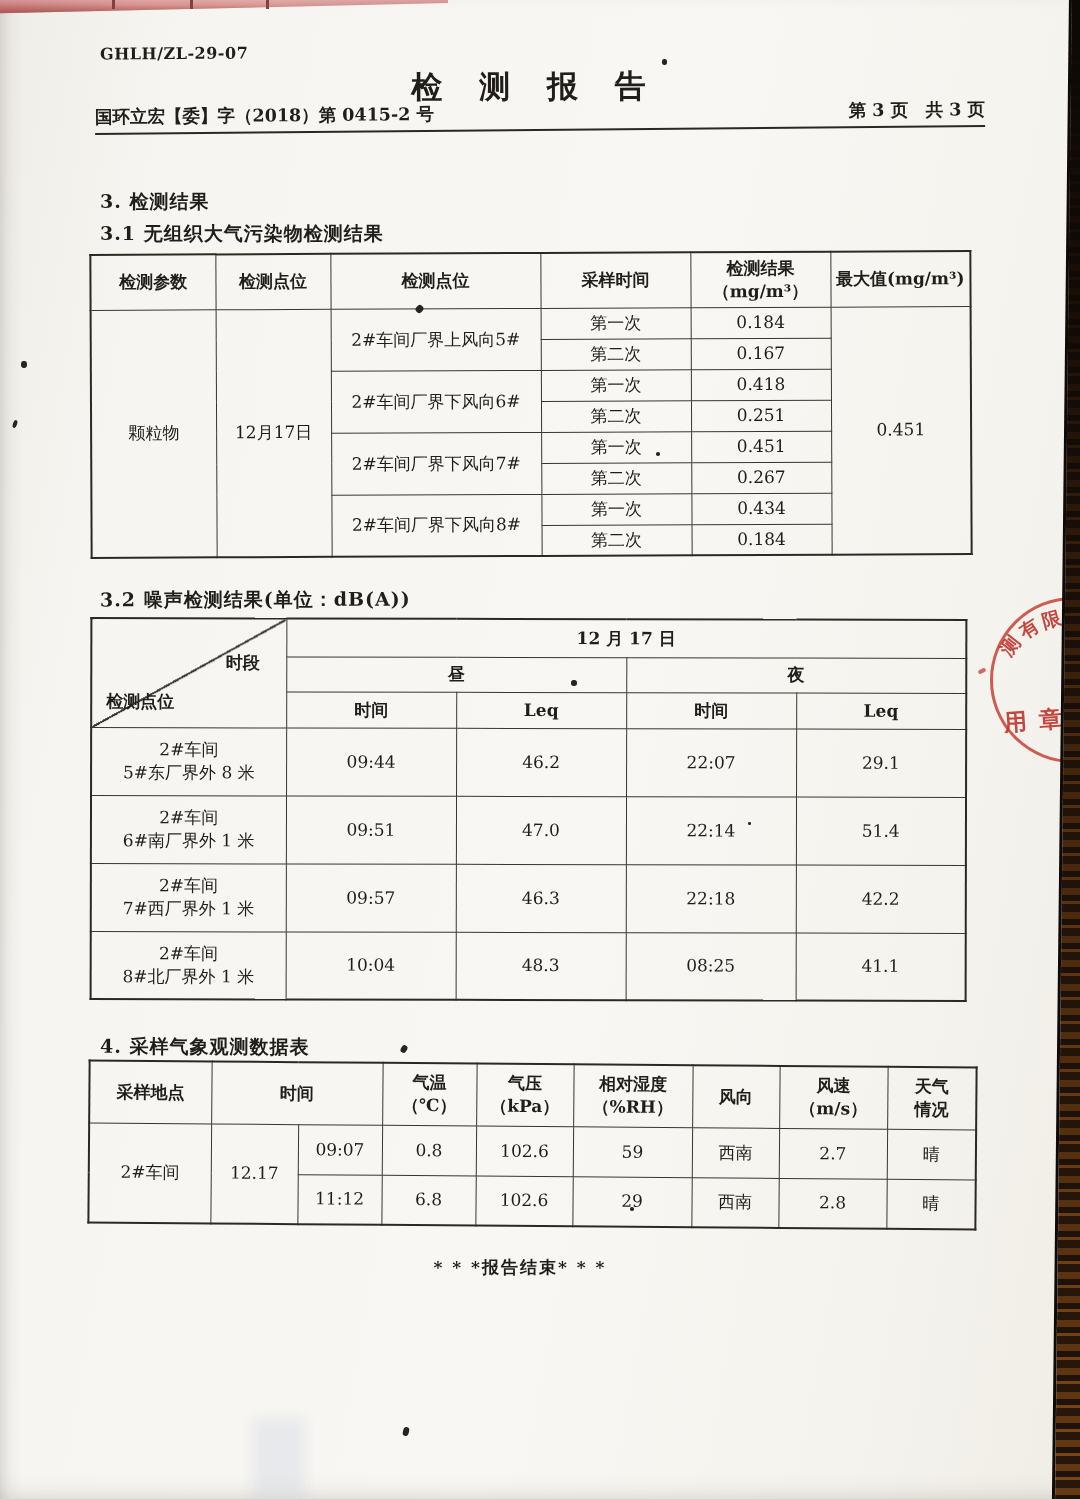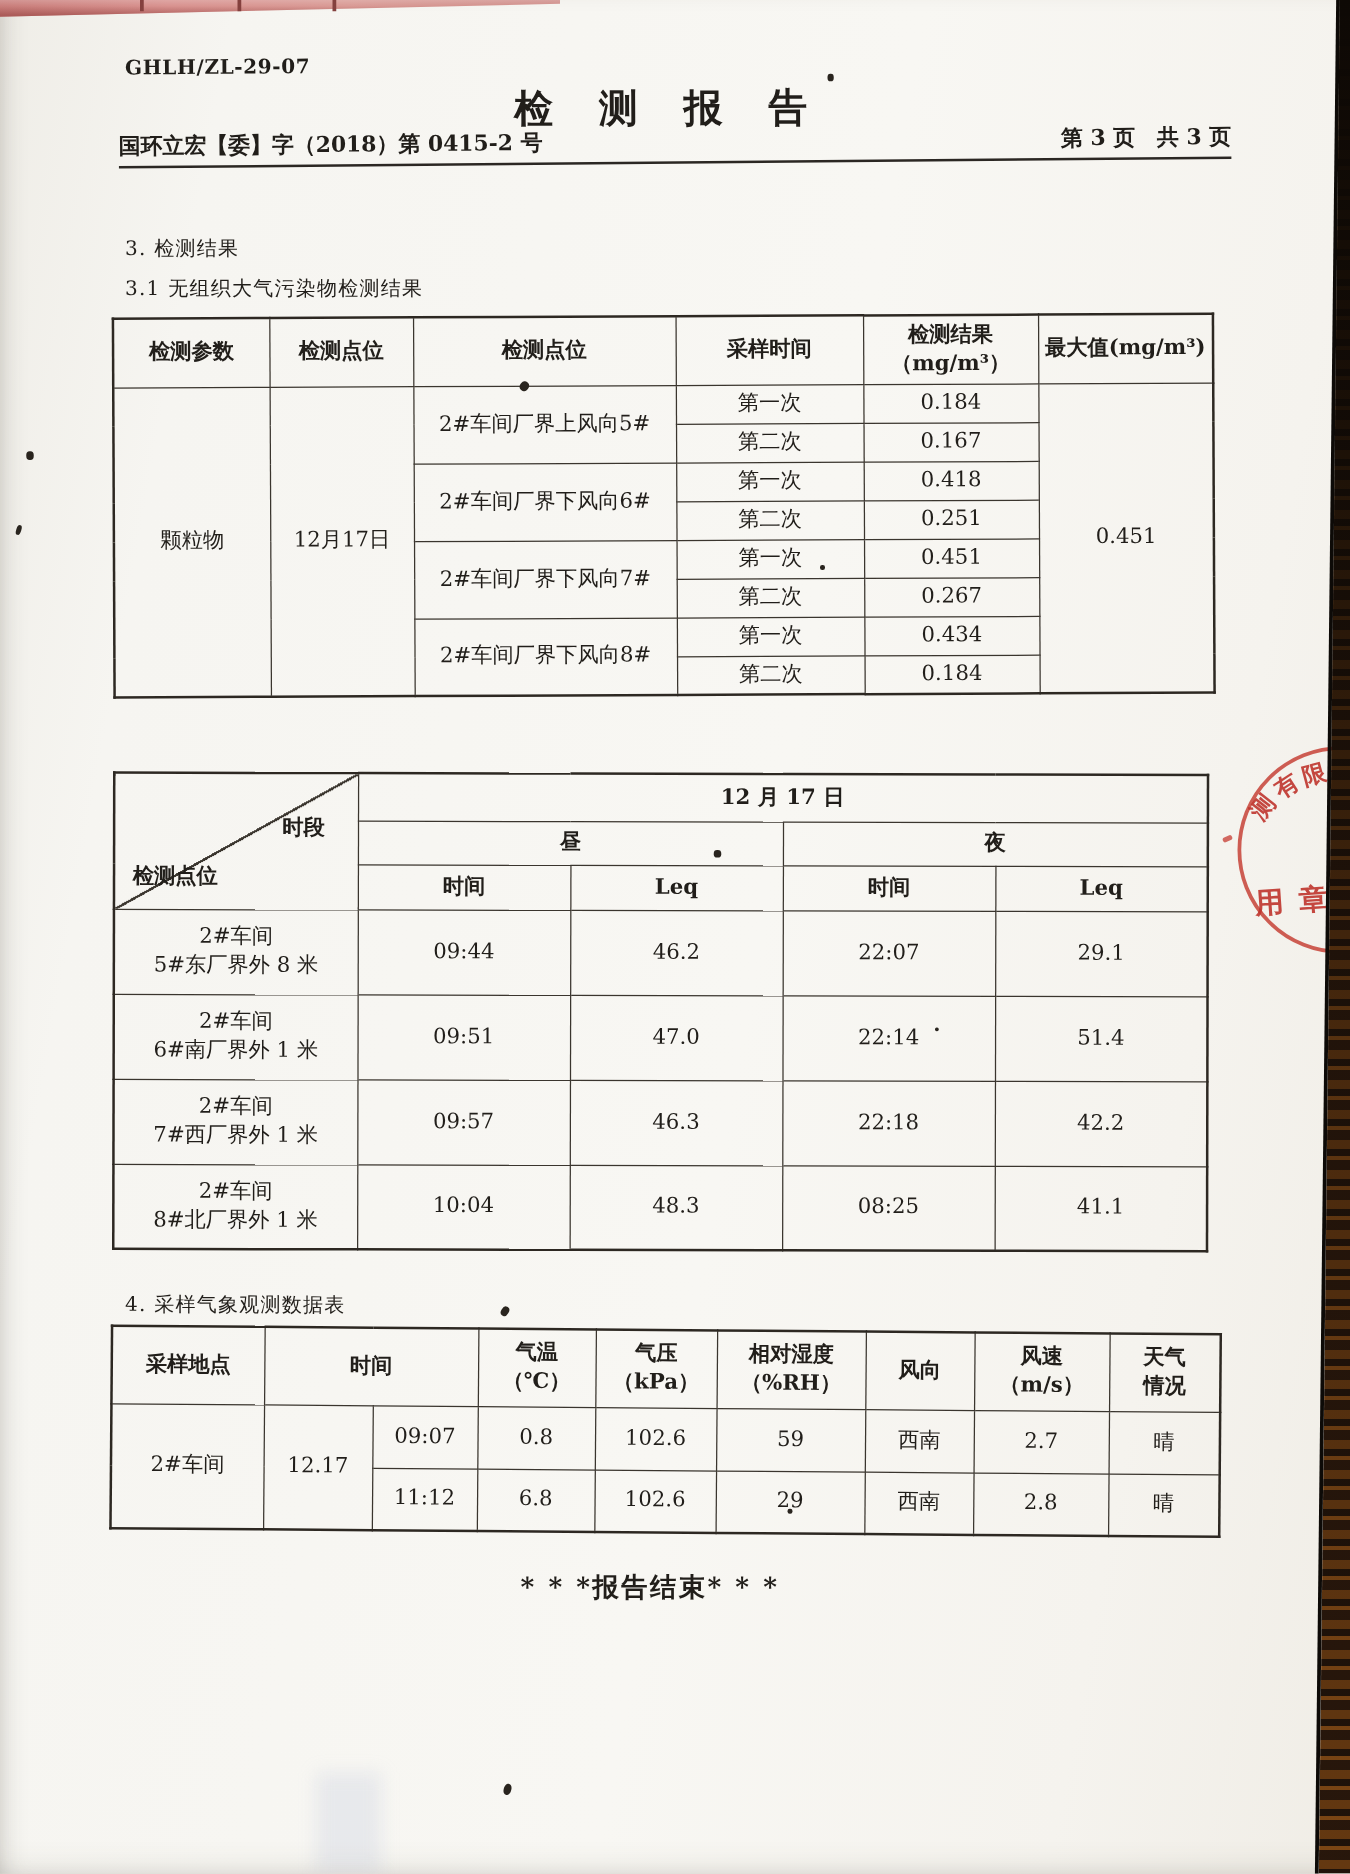--- a/index.html
+++ b/index.html
@@ -9,21 +9,21 @@
     font-family:"DejaVu Serif","Liberation Serif",serif;color:#211e1a;
     box-shadow:inset 14px 0 24px -18px rgba(60,55,45,.35), inset 0 -18px 30px -24px rgba(90,85,70,.30);
   }
   .abs{position:absolute;}
   
   .form-code{left:100px;top:44px;font-size:16px;font-weight:bold;letter-spacing:.5px;transform:rotate(-.4deg);}
   .title{left:95px;top:66px;width:880px;text-align:center;font-size:31px;font-weight:bold;letter-spacing:13px;transform:rotate(-.3deg);}
   .doc-row{left:95px;top:101px;width:890px;display:flex;justify-content:space-between;align-items:flex-end;
     border-bottom:2.6px solid #2b2723;padding-bottom:4px;font-size:17.5px;font-weight:bold;transform:rotate(-.5deg);}
   
-  .sec{font-size:16px;font-weight:normal;letter-spacing:1px;}
+  .sec{font-size:19px;font-weight:bold;letter-spacing:1px;}
   .sec3{left:100px;top:189px;}
   .sec31{left:100px;top:221px;}
   .sec32{left:100px;top:587px;transform:rotate(-.15deg);}
   .sec4{left:100px;top:1034px;transform:rotate(.2deg);}
   
   table{border-collapse:collapse;table-layout:fixed;}
   .tbl{border:2.4px solid #2d2822;}
   .tbl th,.tbl td{border:1.6px solid #3a352e;text-align:center;vertical-align:middle;
     font-size:17px;padding:0 3px;line-height:1.35;}
   .tbl th{font-weight:600;}
@@ -38,21 +38,21 @@
   .t2 .drow{height:68px;}
   .corner{position:relative;padding:0;
     background-image:linear-gradient(to bottom right,transparent calc(50% - 1px),#3a352e calc(50% - 1px),#3a352e calc(50% + 1px),transparent calc(50% + 1px));}
   .corner .c-top{position:absolute;top:32px;right:26px;font-weight:600;}
   .corner .c-bottom{position:absolute;bottom:14px;left:14px;font-weight:600;}
   .w-t4{left:88px;top:1063px;transform:rotate(.45deg);}
   .t4{width:887px;}
   .t4 .hrow{height:62px;}
   .t4 .drow{height:50px;}
   
-  .endnote{left:90px;top:1256px;width:860px;text-align:center;font-size:21px;font-weight:600;letter-spacing:2px;}
+  .endnote{left:90px;top:1256px;width:860px;text-align:center;font-size:17px;font-weight:600;letter-spacing:2px;}
   
   .pink-edge{left:0;top:0;width:448px;height:14px;z-index:4;
     clip-path:polygon(0 0,100% 0,100% 22%,0 95%);
     background:linear-gradient(to bottom,rgba(255,255,255,.18),rgba(0,0,0,0) 35%,rgba(146,62,60,.55) 86%),
                linear-gradient(to right,#c97e7b,#d8928f 30%,#d99a95 62%,#cf8d89 100%);}
   .pink-tick{top:0;width:2.5px;height:9px;background:#84403e;z-index:5;}
   .dark-edge{right:0;top:0;width:30px;height:1499px;z-index:7;
     clip-path:polygon(73% 0,100% 0,100% 100%,17% 100%);
     background:linear-gradient(to bottom,#0e0905 0%,rgba(14,9,5,.88) 22%,rgba(22,13,7,.45) 55%,rgba(24,14,7,.12) 100%),
                repeating-linear-gradient(to bottom,#6f3e12 0 7px,#20130a 7px 13px,#8a4e16 13px 16px,#2a180c 16px 24px);}
@@ -142,20 +142,21 @@
         <td>0.434</td>
       </tr>
       <tr class="drow">
         <td>第二次</td>
         <td>0.184</td>
       </tr>
     </tbody>
       </table>
   </div>
 
+  <div class="abs sec sec32">3.2  噪声检测结果(单位：dB(A))</div>
 
   <div class="abs w-t2">
     <table class="tbl t2">
       <colgroup>
         <col style="width:195px">
           <col style="width:170px">
           <col style="width:170px">
         <col style="width:170px">
           <col style="width:170px">
       </colgroup>

